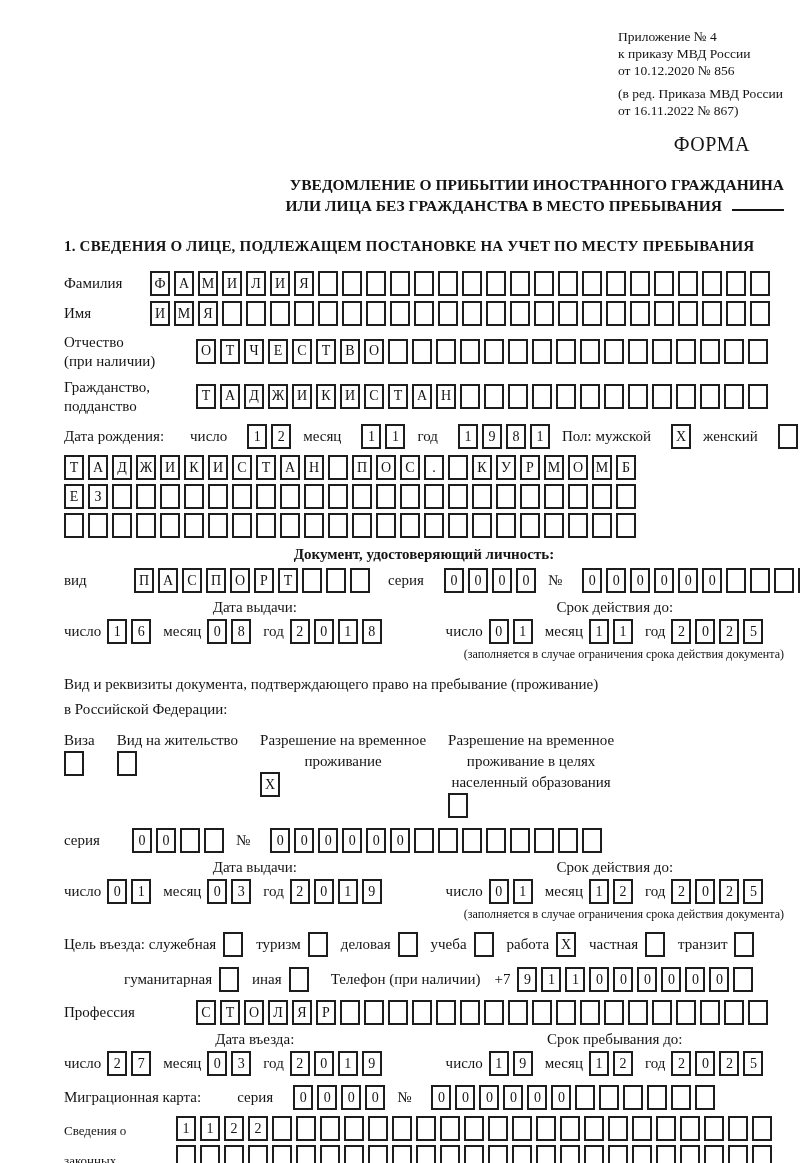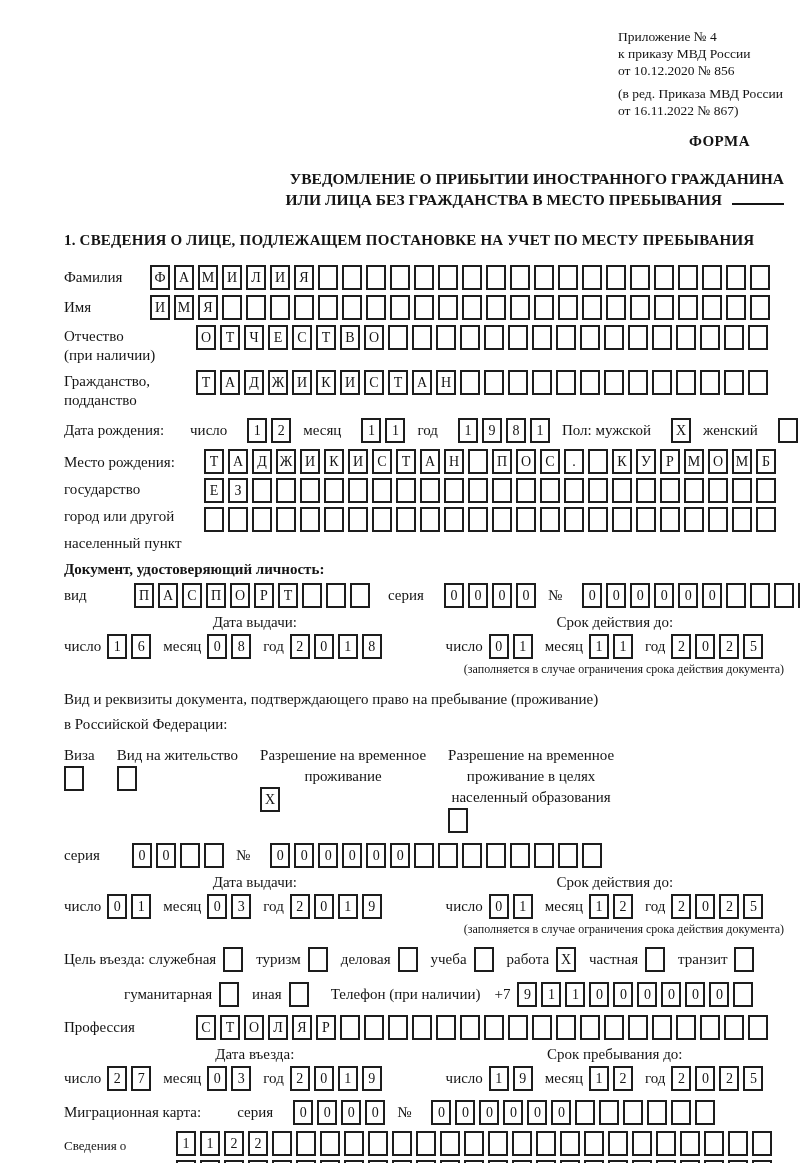--- a/index.html
+++ b/index.html
@@ -4,48 +4,48 @@
 <style>
   html,body{margin:0;padding:0;}
   body{
     width:800px;height:1163px;overflow:hidden;background:#ffffff;color:#141414;
     font-family:"Liberation Serif","DejaVu Serif",serif;font-size:15px;
   }
   .page{box-sizing:border-box;width:800px;height:876px;padding:28px 16px 0 64px;position:relative;}
   
   .hdr{margin-left:554px;font-size:13.5px;line-height:17px;}
   .hdr .gap{margin-top:6px;}
-  .forma{margin-top:14px;margin-right:34px;text-align:right;font-weight:bold;font-size:15px;letter-spacing:.5px;}
+  .forma{margin-top:14px;margin-right:34px;text-align:right;font-weight:normal;font-size:20px;letter-spacing:.5px;}
   .title{margin-top:18px;text-align:right;font-weight:bold;font-size:15.5px;line-height:21px;}
   .title-underline{display:inline-block;width:52px;border-bottom:2px solid #141414;margin-left:10px;vertical-align:baseline;}
   .section-h{margin-top:22px;font-weight:bold;font-size:15px;letter-spacing:.2px;}
   
   .row{display:flex;align-items:center;margin-top:5px;}
-  .row.top{align-items:flex-start;}
+  .row.top{align-items:center;}
   .lbl{flex:none;padding-right:20px;}
   .lbl2{line-height:19px;padding-top:2px;}
   .w66{width:66px;}
   .w112{width:112px;}
   .w50{width:50px;}
   .w48{width:48px;}
   .cells{display:flex;flex:none;}
   .cell{
     flex:none;box-sizing:border-box;width:20px;height:25px;border:2px solid #1d1d1d;
     margin-right:4px;display:flex;align-items:center;justify-content:center;
     font-size:14px;line-height:1;background:#fff;
   }
   .mr14{margin-right:14px;}
   .mr8{margin-right:8px;}
   .ml6{margin-left:6px;}
   
   .twocol{display:flex;align-items:flex-start;margin-top:6px;}
   .twocol .labels{flex:none;width:140px;line-height:27px;}
   .twocol .grids .cells{margin-bottom:4px;}
   
-  .center-b{margin-top:4px;text-align:left;font-weight:bold;font-size:15px;}
+  .center-b{margin-top:4px;text-align:center;font-weight:bold;font-size:15px;}
   
   .dates{margin-top:6px;}
   .dates-grid{display:grid;grid-template-columns:53% 47%;}
   .d-head{text-align:center;font-size:15px;margin-bottom:3px;}
   .d-row{display:flex;align-items:center;}
   .d-row .lbl{padding-right:6px;}
   .d-note{text-align:right;font-size:12px;margin-top:3px;white-space:nowrap;}
   
   .permits{display:flex;align-items:flex-start;margin-top:8px;}
   .permits .p-item{display:flex;align-items:flex-start;margin-right:14px;flex-direction:column;}
@@ -235,26 +235,20 @@
     <span class="cells mr8">
         <span class="cell">X</span>
       </span>
     <span class="lbl">женский</span>
     <span class="cells">
         <span class="cell"></span>
       </span>
   </div>
 
   <div class="twocol">
-    <div class="labels">
-      <div>Место рождения:</div>
-      <div>государство</div>
-      <div>город или другой</div>
-      <div>населенный пункт</div>
-    </div>
     <div class="grids">
       <div class="cells">
           <span class="cell">Т</span>
           <span class="cell">А</span>
           <span class="cell">Д</span>
           <span class="cell">Ж</span>
           <span class="cell">И</span>
           <span class="cell">К</span>
           <span class="cell">И</span>
           <span class="cell">С</span>

